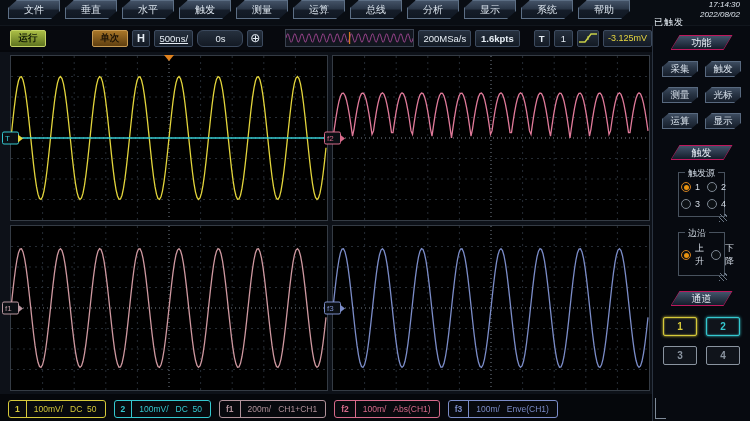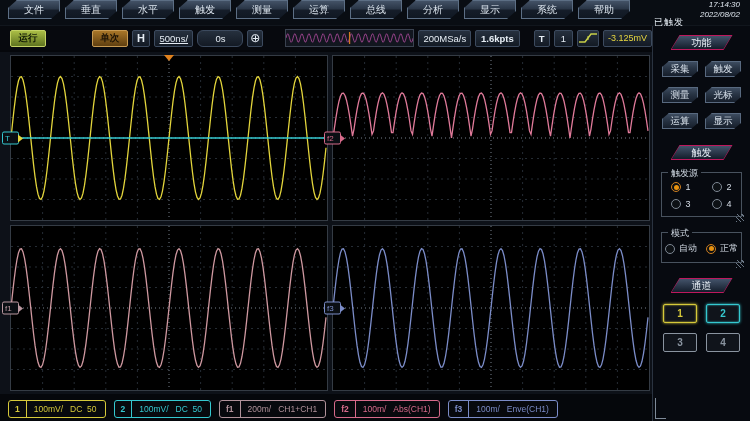--- a/index.html
+++ b/index.html
@@ -62,21 +62,21 @@
     clip-path:polygon(8px 0,100% 0,calc(100% - 8px) 100%,0 100%);
     display:flex;align-items:center;justify-content:center;font-size:10px;color:#ecf2f9;}
   .sec-h::before{content:"";position:absolute;left:-11px;top:2px;width:9px;height:11px;
     background:linear-gradient(115deg,transparent 0 2px,#8a96a4 2px 4px,transparent 4px 6px,#8a96a4 6px 8px,transparent 8px);}
   .fn-grid{display:grid;grid-template-columns:1fr 1fr;gap:10px 7px;padding:0 9px;margin-bottom:16px;}
   .fn-btn{height:16px;display:flex;align-items:center;justify-content:center;font-size:9.5px;color:#dbe4ee;
     background:linear-gradient(180deg,#415064,#28344 45%,#141c28);
     background:linear-gradient(180deg,#415064 0%,#283444 45%,#141c28 100%);
     clip-path:polygon(7px 0,100% 0,100% calc(100% - 6px),calc(100% - 7px) 100%,0 100%,0 6px);
     box-shadow:inset 0 0 0 1px #58697f;}
-  .gbox{position:relative;margin:12px 8px 15px;border:1px solid #48525e;padding:9px 2px 7px;display:grid;gap:7px;}
+  .gbox{position:relative;margin:12px 25px 15px;border:1px solid #48525e;padding:9px 2px 7px;display:grid;gap:7px;}
   .gbox .gtitle{position:absolute;top:-6px;left:6px;background:#070a10;padding:0 3px;font-size:9px;color:#cfd8e2;}
   .gbox::after{content:"";position:absolute;right:-3px;bottom:-6px;width:8px;height:8px;
     background:repeating-linear-gradient(45deg,#6a7684 0 1px,transparent 1px 3px);}
   .g2{grid-template-columns:1fr 1fr;}
   .radio{display:flex;align-items:center;gap:4px;font-size:9px;color:#d6dee8;justify-content:center;}
   .rdot{width:8px;height:8px;border-radius:50%;border:1px solid #7e8894;background:#0c1014;position:relative;flex:none;}
   .radio.sel .rdot{border-color:#cf7e1e;}
   .radio.sel .rdot::after{content:"";position:absolute;inset:1.5px;border-radius:50%;background:#e8920f;}
   .ch-grid{display:grid;grid-template-columns:1fr 1fr;gap:10px 9px;padding:0 10px;}
   .ch-btn{height:17px;display:flex;align-items:center;justify-content:center;font-size:10px;font-weight:bold;
@@ -277,28 +277,28 @@
       <label class="radio">
           <i class="rdot"></i>
           <span>3</span>
         </label>
       <label class="radio">
           <i class="rdot"></i>
           <span>4</span>
         </label>
     </div>
     <div class="gbox g2">
-      <span class="gtitle">模式</span>
+      <span class="gtitle">边沿</span>
+      <label class="radio sel">
+          <i class="rdot"></i>
+          <span>上升</span>
+        </label>
       <label class="radio">
           <i class="rdot"></i>
-          <span>自动</span>
-        </label>
-      <label class="radio sel">
-          <i class="rdot"></i>
-          <span>正常</span>
+          <span>下降</span>
         </label>
     </div>
 
     <div class="sec-h">
       <div class="inner">通道</div>
     </div>
     <div class="ch-grid">
       <div class="ch-btn" style="border-color: rgb(214, 201, 58); color: rgb(214, 201, 58); box-shadow: rgb(214, 201, 58) 0px 0px 3px, rgb(214, 201, 58) 0px 0px 2px inset;">1</div>
       <div class="ch-btn" style="border-color: rgb(53, 200, 208); color: rgb(53, 200, 208); box-shadow: rgb(53, 200, 208) 0px 0px 3px, rgb(53, 200, 208) 0px 0px 2px inset;">2</div>
       <div class="ch-btn" style="border-color: rgb(138, 148, 160); color: rgb(138, 148, 160);">3</div>

